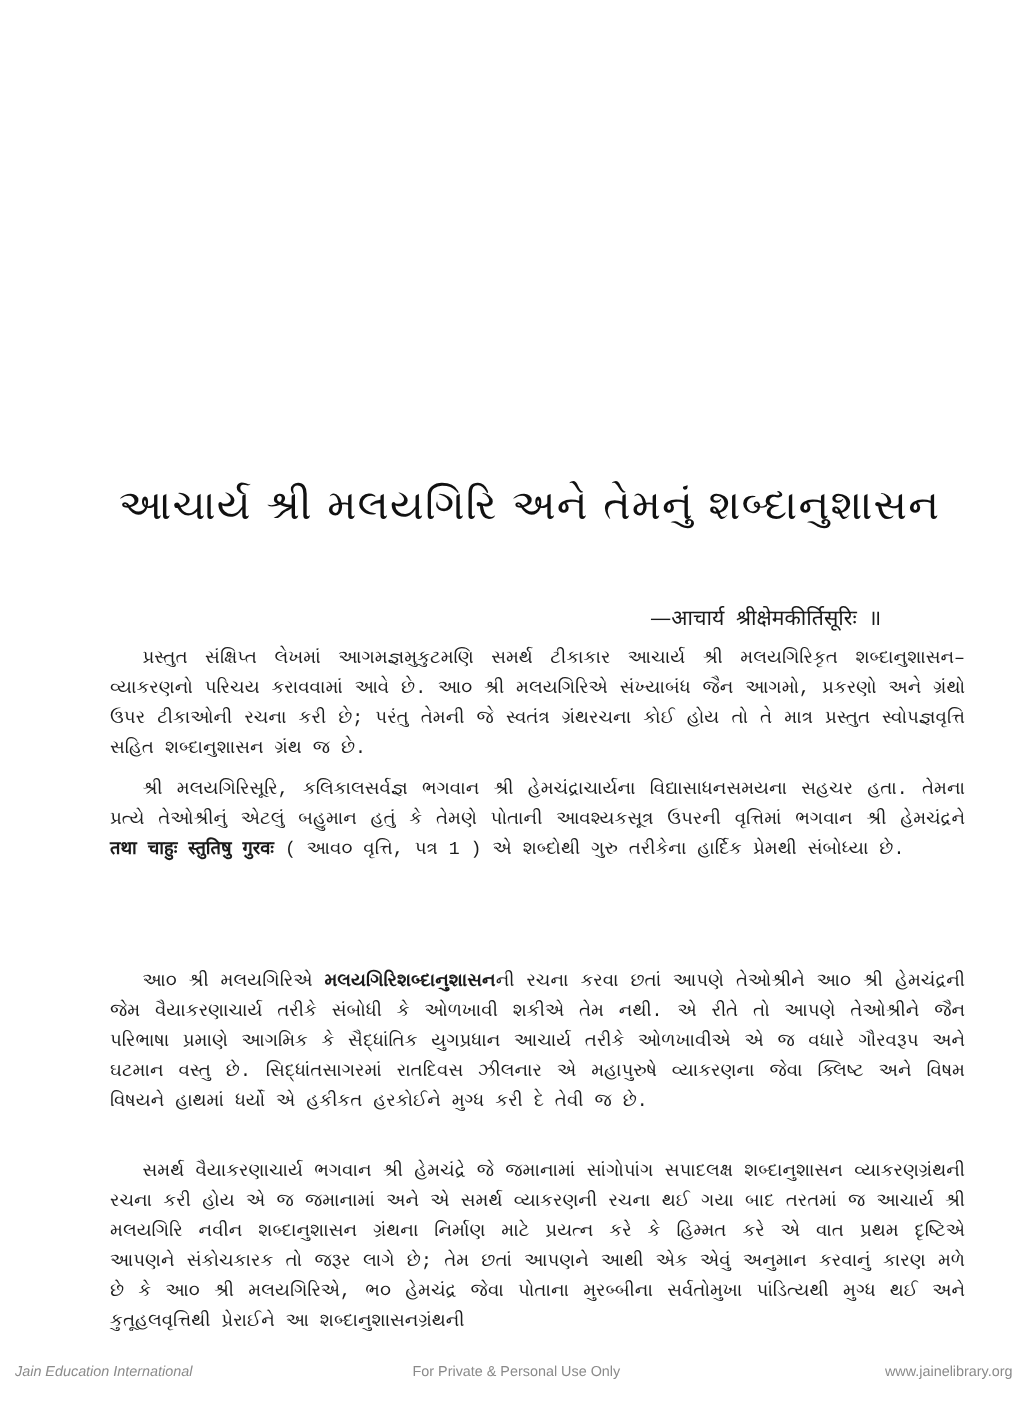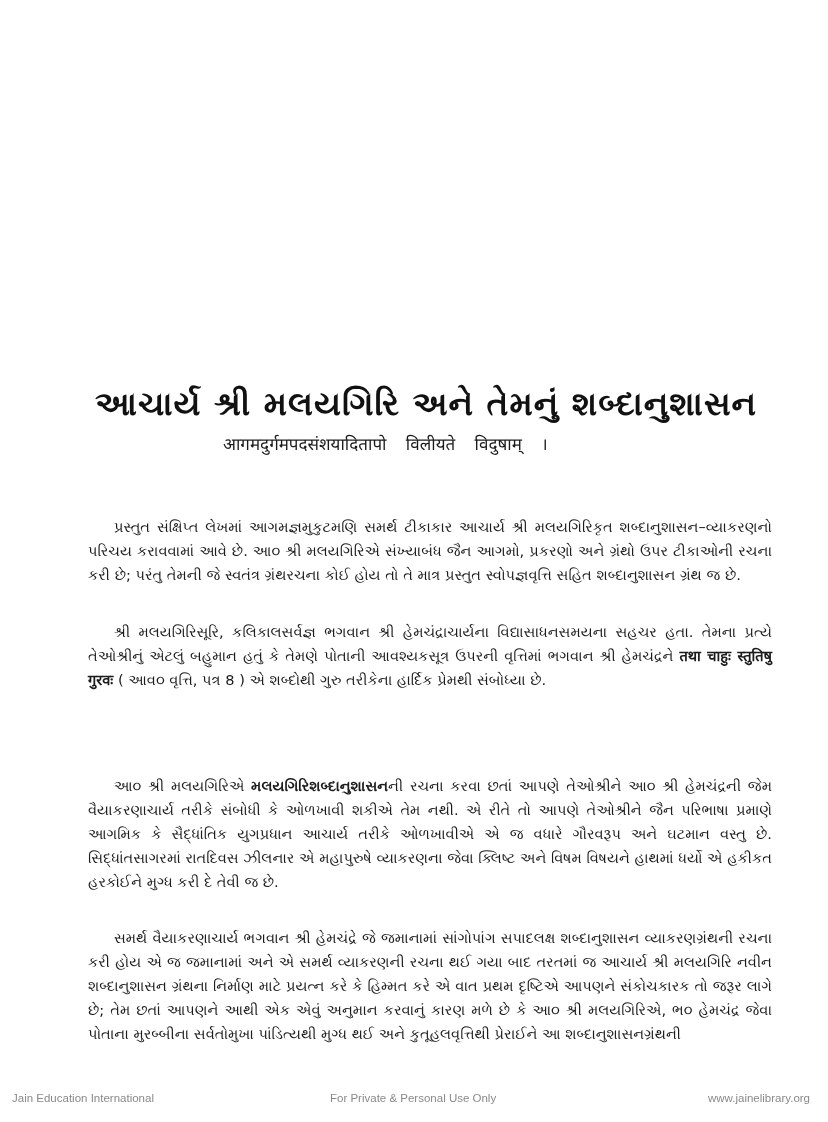--- a/index.html
+++ b/index.html
@@ -20,21 +20,21 @@
       left: 0; top: 0;
       width: 828px; height: 1122px;
     }
     .title {
       position: absolute;
       left: 95px;
       top: 362px;
       width: 640px;
       text-align: center;
       font-size: 33px;
-      font-weight: bold;
+      font-weight: normal;
       letter-spacing: 1px;
       color: #111;
       white-space: nowrap;
     }
     .verse {
       position: absolute;
       font-family: "DejaVu Serif", serif;
       font-size: 17px;
       color: #1a1a1a;
       white-space: nowrap;
@@ -50,54 +50,55 @@
       font-size: 14.6px;
       line-height: 24px;
       color: #1c1c1c;
       text-align: justify;
     }
     .para {
       margin: 0;
       text-indent: 26px;
       text-align: justify;
       text-align-last: left;
+      font-family: Liberation Mono, monospace;
     }
     .para-1 { top: 515px; }
     .para-2 { top: 620px; }
     .para-3 { top: 742px; margin-top: 32px; }
     .para-4 { top: 926px; }
     .bold { font-weight: bold; }
 
     .footer {
       position: absolute;
       top: 1092px;
       font-family: "Liberation Sans", sans-serif;
       font-size: 11.5px;
       color: #8a8a8a;
       white-space: nowrap;
     }
-    .footer-left { left: 12px; }
+    .footer-left { left: 12px; font-style: italic; }
     .footer-center { left: 330px; text-align: center; }
     .footer-right { right: 18px; }
   </style>
 </head>
 <body>
 
 <div class="page">
 
   <h1 class="title">આચાર્ય શ્રી મલયગિરિ અને તેમનું શબ્દાનુશાસન</h1>
 
-  <div class="verse verse-1">आगमदुर्गमपदसंशयादितापो विलीयते विदुषाम् ।</div>
+  <div class="verse verse-attr">—आचार्य श्रीक्षेमकीर्तिसूरिः ॥</div>
 
   <div class="body-text para-1">
     <p class="para">પ્રસ્તુત સંક્ષિપ્ત લેખમાં આગમજ્ઞમુકુટમણિ સમર્થ ટીકાકાર આચાર્ય શ્રી મલયગિરિકૃત શબ્દાનુશાસન–વ્યાકરણનો પરિચય કરાવવામાં આવે છે. આ૦ શ્રી મલયગિરિએ સંખ્યાબંધ જૈન આગમો, પ્રકરણો અને ગ્રંથો ઉપર ટીકાઓની રચના કરી છે; પરંતુ તેમની જે સ્વતંત્ર ગ્રંથરચના કોઈ હોય તો તે માત્ર પ્રસ્તુત સ્વોપજ્ઞવૃત્તિ સહિત શબ્દાનુશાસન ગ્રંથ જ છે.</p>
   </div>
 
   <div class="body-text para-2">
-    <p class="para"><span>શ્રી મલયગિરિસૂરિ, કલિકાલસર્વજ્ઞ ભગવાન શ્રી હેમચંદ્રાચાર્યના વિદ્યાસાધનસમયના સહચર હતા. તેમના પ્રત્યે તેઓશ્રીનું એટલું બહુમાન હતું કે તેમણે પોતાની આવશ્યકસૂત્ર ઉપરની વૃત્તિમાં ભગવાન શ્રી હેમચંદ્રને </span><span class="bold">तथा चाहुः स्तुतिषु गुरवः</span><span> ( આવ૦ વૃત્તિ, પત્ર 8 ) એ શબ્દોથી ગુરુ તરીકેના હાર્દિક પ્રેમથી સંબોધ્યા છે.</span></p>
+    <p class="para"><span>શ્રી મલયગિરિસૂરિ, કલિકાલસર્વજ્ઞ ભગવાન શ્રી હેમચંદ્રાચાર્યના વિદ્યાસાધનસમયના સહચર હતા. તેમના પ્રત્યે તેઓશ્રીનું એટલું બહુમાન હતું કે તેમણે પોતાની આવશ્યકસૂત્ર ઉપરની વૃત્તિમાં ભગવાન શ્રી હેમચંદ્રને </span><span class="bold">तथा चाहुः स्तुतिषु गुरवः</span><span> ( આવ૦ વૃત્તિ, પત્ર 1 ) એ શબ્દોથી ગુરુ તરીકેના હાર્દિક પ્રેમથી સંબોધ્યા છે.</span></p>
   </div>
 
   <div class="body-text para-3">
     <p class="para"><span>આ૦ શ્રી મલયગિરિએ </span><span class="bold">મલયગિરિશબ્દાનુશાસન</span><span>ની રચના કરવા છતાં આપણે તેઓશ્રીને આ૦ શ્રી હેમચંદ્રની જેમ વૈયાકરણાચાર્ય તરીકે સંબોધી કે ઓળખાવી શકીએ તેમ નથી. એ રીતે તો આપણે તેઓશ્રીને જૈન પરિભાષા પ્રમાણે આગમિક કે સૈદ્ધાંતિક યુગપ્રધાન આચાર્ય તરીકે ઓળખાવીએ એ જ વધારે ગૌરવરૂપ અને ઘટમાન વસ્તુ છે. સિદ્ધાંતસાગરમાં રાતદિવસ ઝીલનાર એ મહાપુરુષે વ્યાકરણના જેવા ક્લિષ્ટ અને વિષમ વિષયને હાથમાં ધર્યો એ હકીકત હરકોઈને મુગ્ધ કરી દે તેવી જ છે.</span></p>
   </div>
 
   <div class="body-text para-4">
     <p class="para">સમર્થ વૈયાકરણાચાર્ય ભગવાન શ્રી હેમચંદ્રે જે જમાનામાં સાંગોપાંગ સપાદલક્ષ શબ્દાનુશાસન વ્યાકરણગ્રંથની રચના કરી હોય એ જ જમાનામાં અને એ સમર્થ વ્યાકરણની રચના થઈ ગયા બાદ તરતમાં જ આચાર્ય શ્રી મલયગિરિ નવીન શબ્દાનુશાસન ગ્રંથના નિર્માણ માટે પ્રયત્ન કરે કે હિમ્મત કરે એ વાત પ્રથમ દૃષ્ટિએ આપણને સંકોચકારક તો જરૂર લાગે છે; તેમ છતાં આપણને આથી એક એવું અનુમાન કરવાનું કારણ મળે છે કે આ૦ શ્રી મલયગિરિએ, ભ૦ હેમચંદ્ર જેવા પોતાના મુરબ્બીના સર્વતોમુખા પાંડિત્યથી મુગ્ધ થઈ અને કુતૂહલવૃત્તિથી પ્રેરાઈને આ શબ્દાનુશાસનગ્રંથની</p>
   </div>
 

